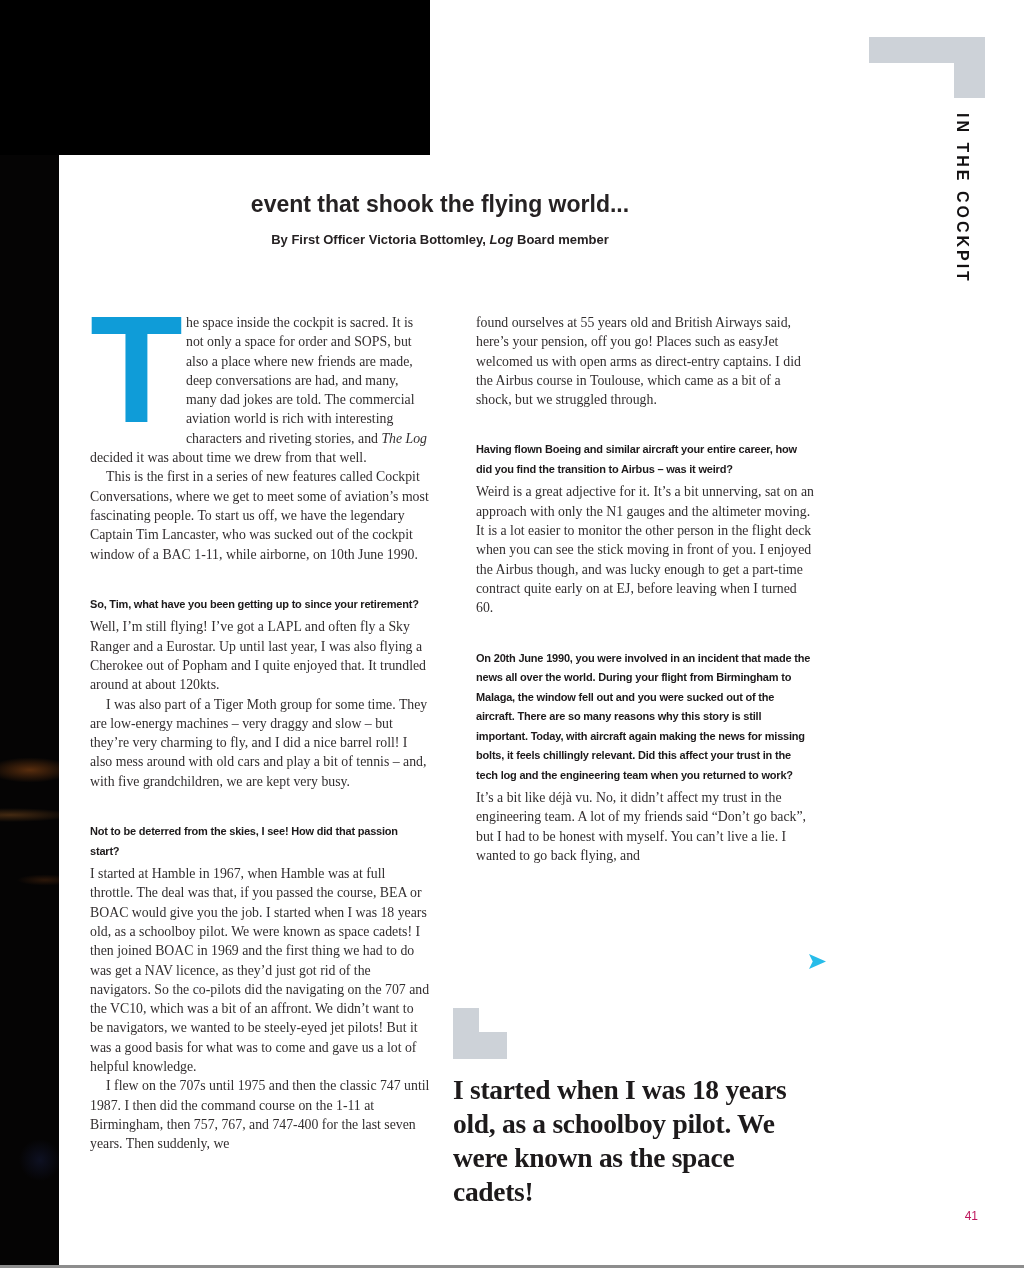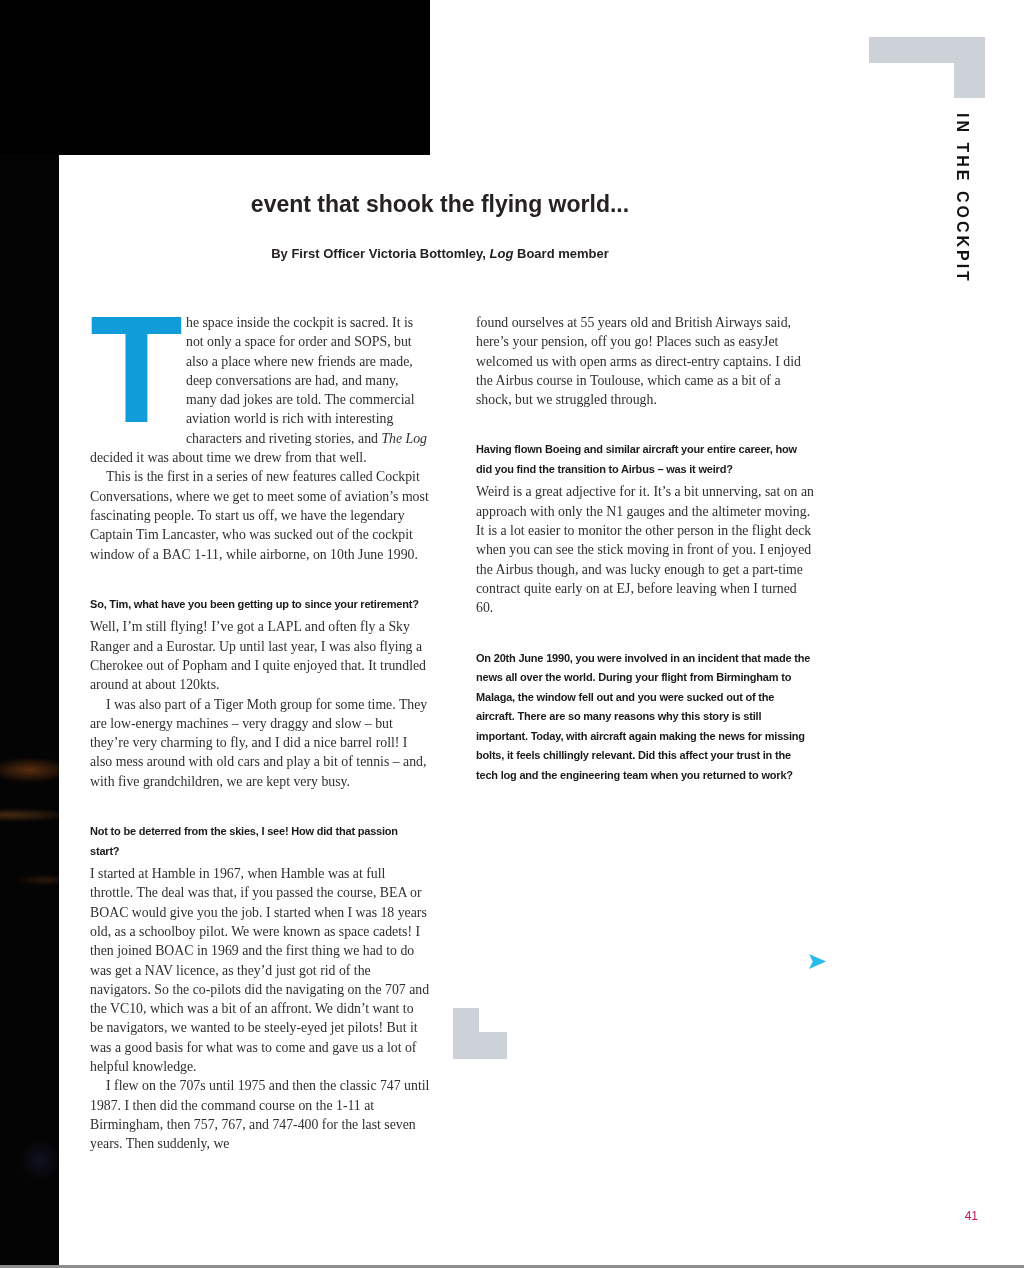--- a/index.html
+++ b/index.html
@@ -35,21 +35,21 @@
     position:absolute;left:953px;top:113px;height:200px;
     writing-mode:vertical-rl;
     font-family:"Liberation Sans", sans-serif;font-weight:bold;font-size:16px;
     letter-spacing:3px;color:#141213;white-space:nowrap;
   }
 
   
   .article-header{position:absolute;left:90px;top:190px;width:700px;text-align:center;color:var(--text-dark);}
   .article-header h1{font-family:"Liberation Sans", sans-serif;font-weight:bold;font-size:23px;line-height:28px;color:#262223;}
   .article-header h1 span{display:block;}
-  .byline{margin-top:28px;font-family:"Liberation Sans", sans-serif;font-weight:bold;font-size:13px;color:#262223;}
+  .byline{margin-top:14px;font-family:"Liberation Sans", sans-serif;font-weight:bold;font-size:13px;color:#262223;}
   .byline em{font-style:italic;}
 
   
   .col{position:absolute;top:313px;font-size:13.8px;line-height:19.3px;color:#322e2f;}
   .col1{left:90px;width:340px;}
   .col2{left:476px;width:338px;}
 
   .body-p{margin:0;}
   .body-p.indent{text-indent:16px;}
   .body-p em{font-style:italic;text-align:center;}
@@ -129,27 +129,29 @@
     <p class="body-p indent">I flew on the 707s until 1975 and then the classic 747 until 1987. I then did the command course on the 1-11 at Birmingham, then 757, 767, and 747-400 for the last seven years. Then suddenly, we</p>
   </div>
 
   <div class="col col2">
     <p class="body-p">found ourselves at 55 years old and British Airways said, here’s your pension, off you go! Places such as easyJet welcomed us with open arms as direct-entry captains. I did the Airbus course in Toulouse, which came as a bit of a shock, but we struggled through.</p>
 
     <h2 class="subhead">Having flown Boeing and similar aircraft your entire career, how did you find the transition to Airbus – was it weird?</h2>
     <p class="body-p">Weird is a great adjective for it. It’s a bit unnerving, sat on an approach with only the N1 gauges and the altimeter moving. It is a lot easier to monitor the other person in the flight deck when you can see the stick moving in front of you. I enjoyed the Airbus though, and was lucky enough to get a part-time contract quite early on at EJ, before leaving when I turned 60.</p>
 
     <h2 class="subhead">On 20th June 1990, you were involved in an incident that made the news all over the world. During your flight from Birmingham to Malaga, the window fell out and you were sucked out of the aircraft. There are so many reasons why this story is still important. Today, with aircraft again making the news for missing bolts, it feels chillingly relevant. Did this affect your trust in the tech log and the engineering team when you returned to work?</h2>
+    <p class="body-p">It’s a bit like déjà vu. No, it didn’t affect my trust in the engineering team. A lot of my friends said “Don’t go back”, but I had to be honest with myself. You can’t live a lie. I wanted to go back flying, and</p>
   </div>
 
   <div class="continue-arrow"></div>
 
   <div class="pullquote-block">
     <div class="quote-deco">
       <div class="v"></div>
       <div class="f"></div>
     </div>
+    <p class="pullquote">I started when I was 18 years old, as a schoolboy pilot. We were known as the space cadets!</p>
   </div>
 
   <div class="page-number">41</div>
   <div class="bottom-edge"></div>
 
 </div>
 
 </body></html>

